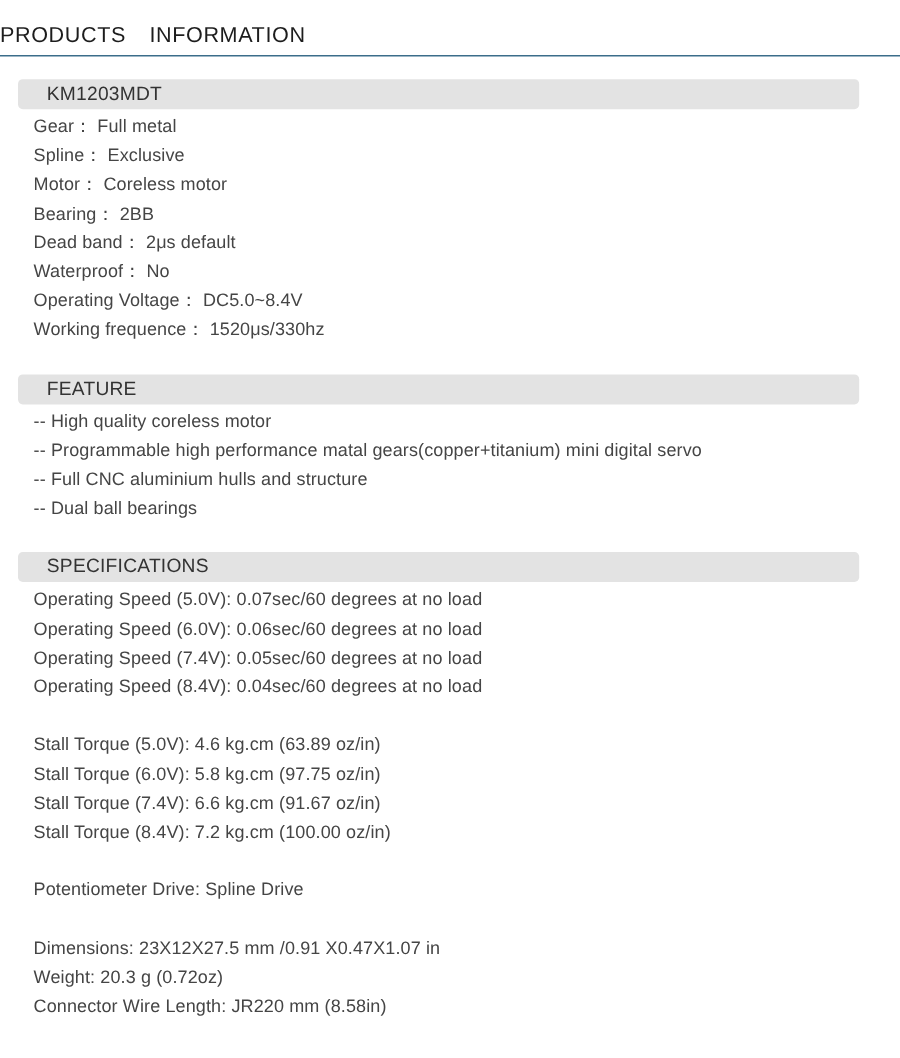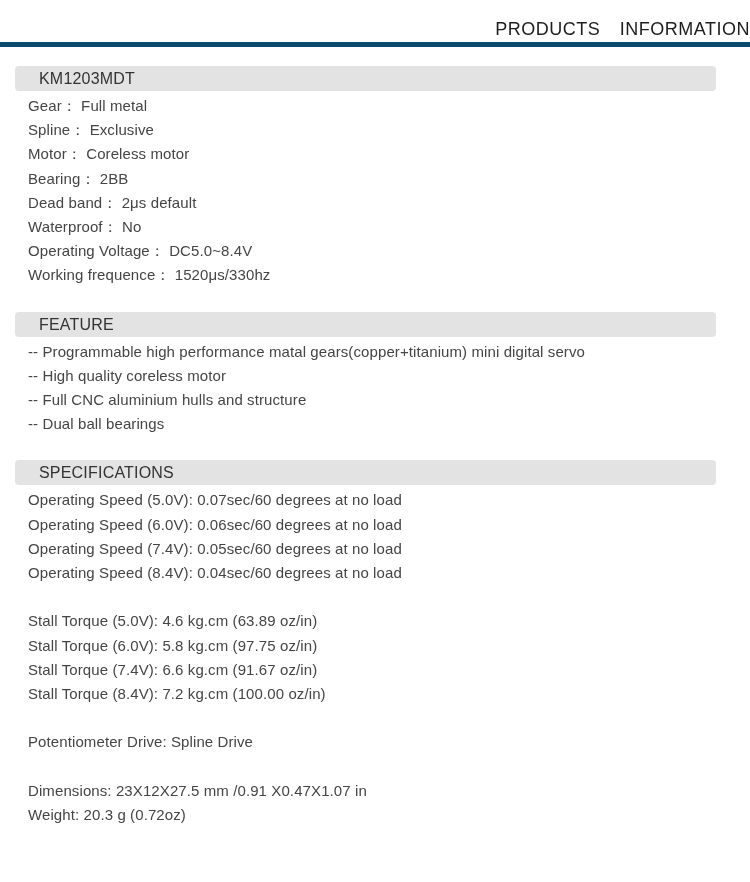--- a/index.html
+++ b/index.html
@@ -7,22 +7,22 @@
   body {
     width: 750px;
     height: 882px;
     overflow: hidden;
     font-family: "Liberation Sans", "DejaVu Sans", sans-serif;
     -webkit-font-smoothing: antialiased;
   }
   .page-header {
     padding-top: 19px;
     height: 47px;
-    text-align: right;
-    border-bottom: 5px solid #0c4a6e;
+    text-align: left;
+    border-bottom: 1px solid #0c4a6e;
   }
   .page-title {
     display: inline-block;
     font-size: 18px;
     font-weight: 400;
     color: #1d1d1d;
     letter-spacing: 0.5px;
     word-spacing: 14px;
   }
   .section-bar {
@@ -74,22 +74,22 @@
         <div class="line">Operating Voltage： DC5.0~8.4V</div>
         <div class="line">Working frequence： 1520μs/330hz</div>
       </div>
   </section>
 
   <section class="section">
     <div class="section-bar">
       <span class="section-title">FEATURE</span>
     </div>
     <div class="lines">
+        <div class="line">-- High quality coreless motor</div>
         <div class="line">-- Programmable high performance matal gears(copper+titanium) mini digital servo</div>
-        <div class="line">-- High quality coreless motor</div>
         <div class="line">-- Full CNC aluminium hulls and structure</div>
         <div class="line">-- Dual ball bearings</div>
       </div>
   </section>
 
   <section class="section">
     <div class="section-bar">
       <span class="section-title">SPECIFICATIONS</span>
     </div>
     <div class="lines">
@@ -100,16 +100,17 @@
         <div class="line"></div>
         <div class="line">Stall Torque (5.0V): 4.6 kg.cm (63.89 oz/in)</div>
         <div class="line">Stall Torque (6.0V): 5.8 kg.cm (97.75 oz/in)</div>
         <div class="line">Stall Torque (7.4V): 6.6 kg.cm (91.67 oz/in)</div>
         <div class="line">Stall Torque (8.4V): 7.2 kg.cm (100.00 oz/in)</div>
         <div class="line"></div>
         <div class="line">Potentiometer Drive: Spline Drive</div>
         <div class="line"></div>
         <div class="line">Dimensions: 23X12X27.5 mm /0.91 X0.47X1.07 in</div>
         <div class="line">Weight: 20.3 g (0.72oz)</div>
+        <div class="line">Connector Wire Length: JR220 mm (8.58in)</div>
       </div>
   </section>
 
 </main>
 
 </body></html>

